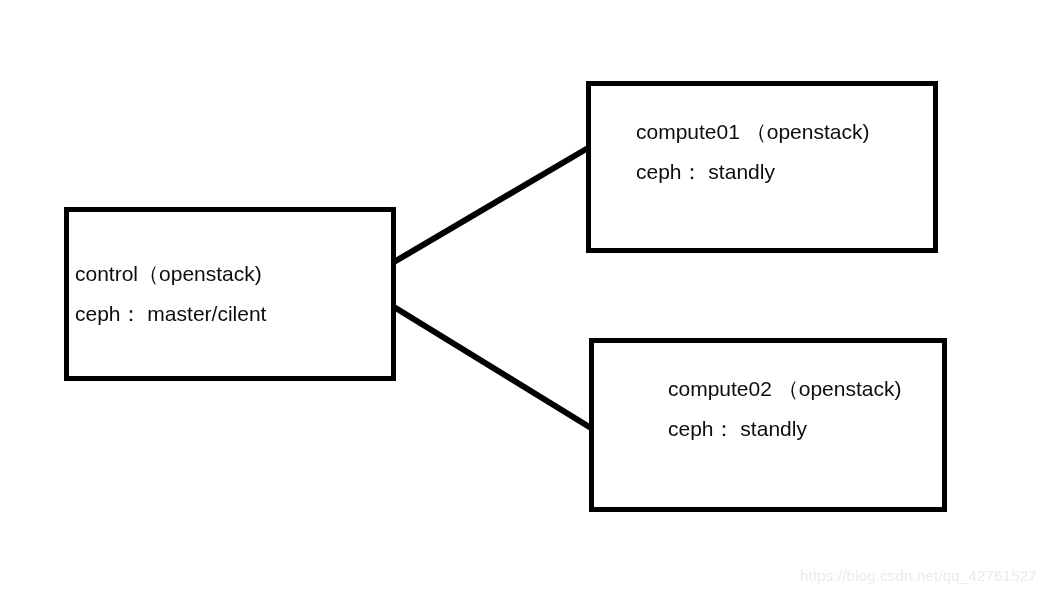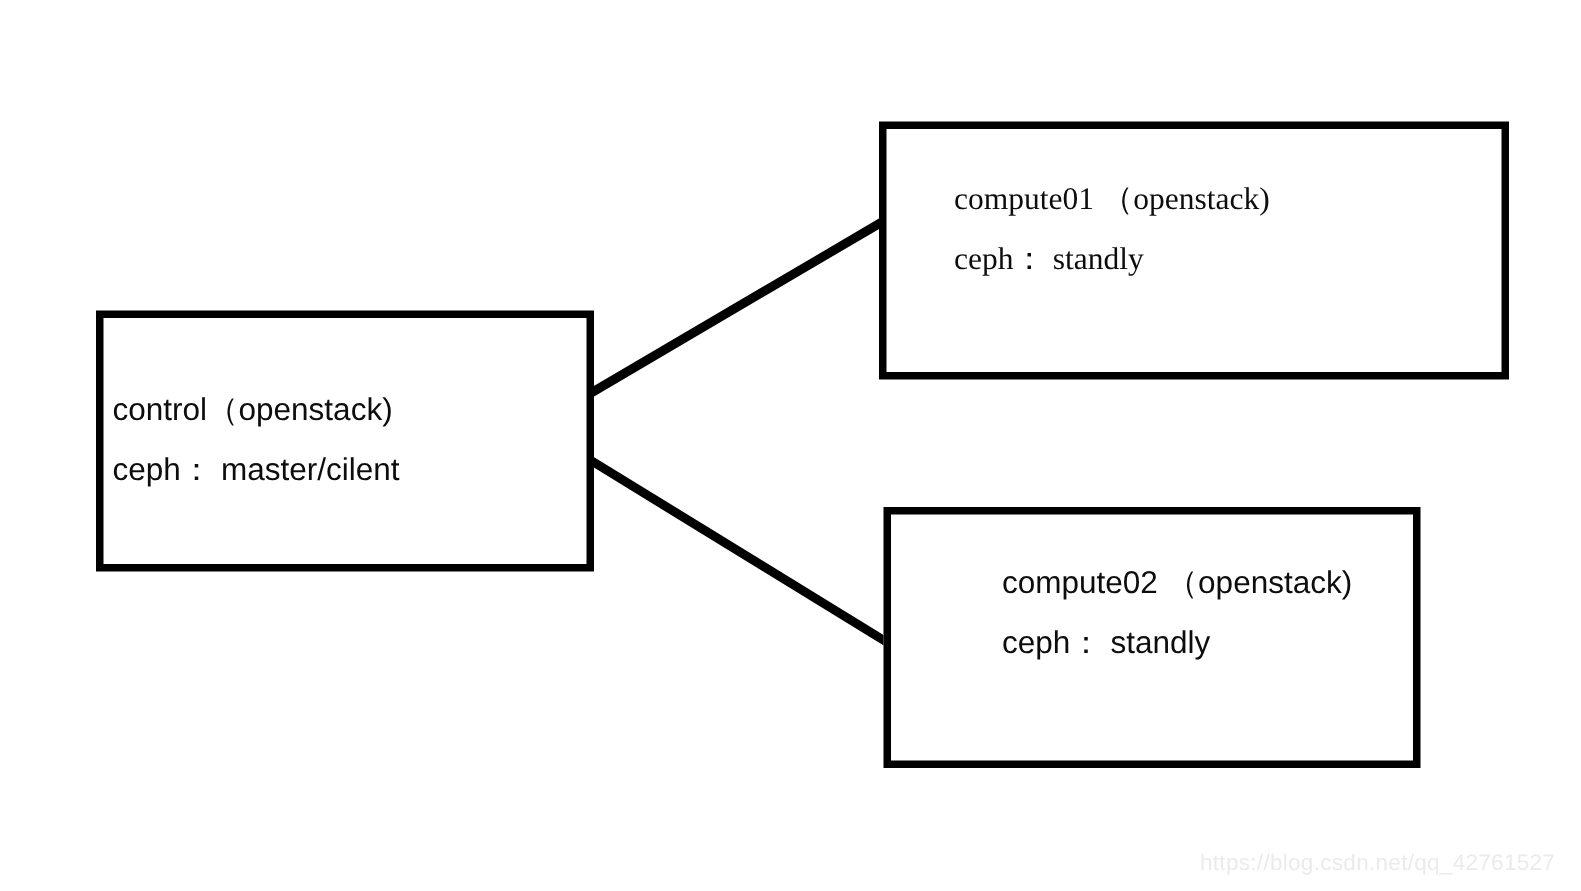--- a/index.html
+++ b/index.html
@@ -50,23 +50,22 @@
     height: 174px;
   }
   #node-control .node-text {
     top: 42px;
     padding-left: 6px;
   }
   
   #node-compute01 {
     left: 586px;
     top: 81px;
-    width: 420px;
+    width: 352px;
     height: 172px;
-    font-family: Liberation Serif, serif;
   }
   #node-compute01 .node-text {
     top: 26px;
     padding-left: 45px;
   }
   
   #node-compute02 {
     left: 589px;
     top: 338px;
     width: 358px;

